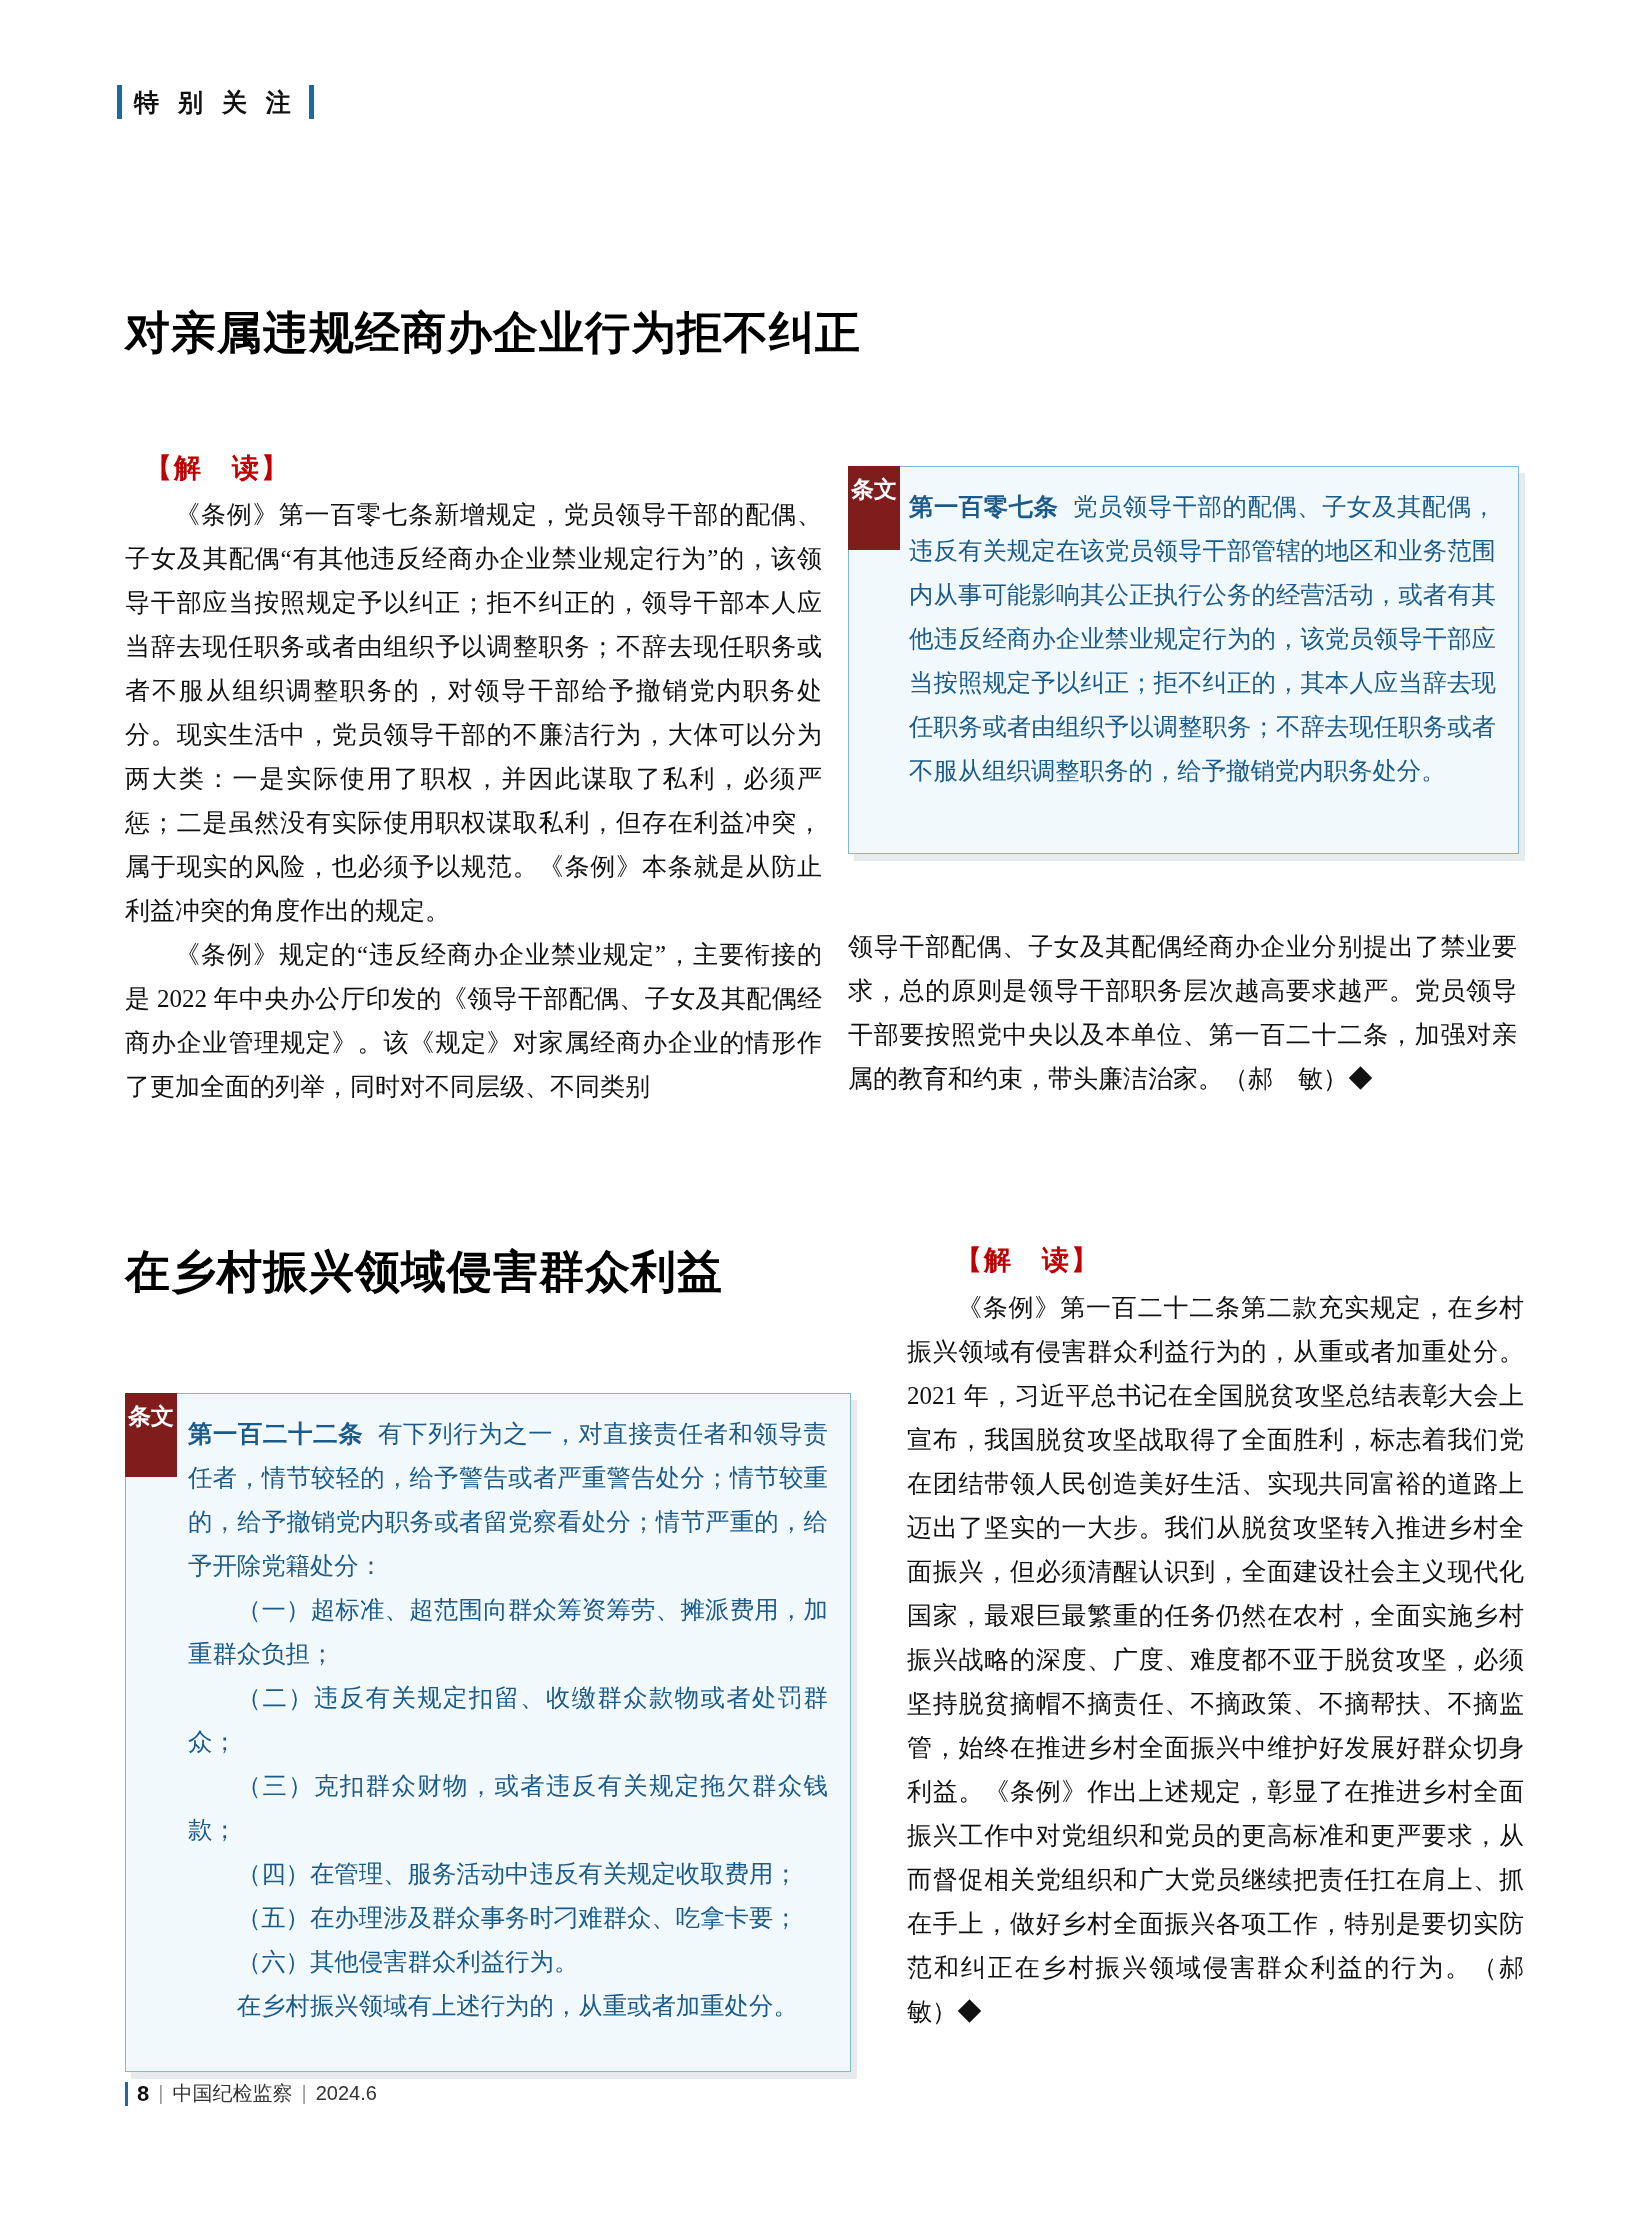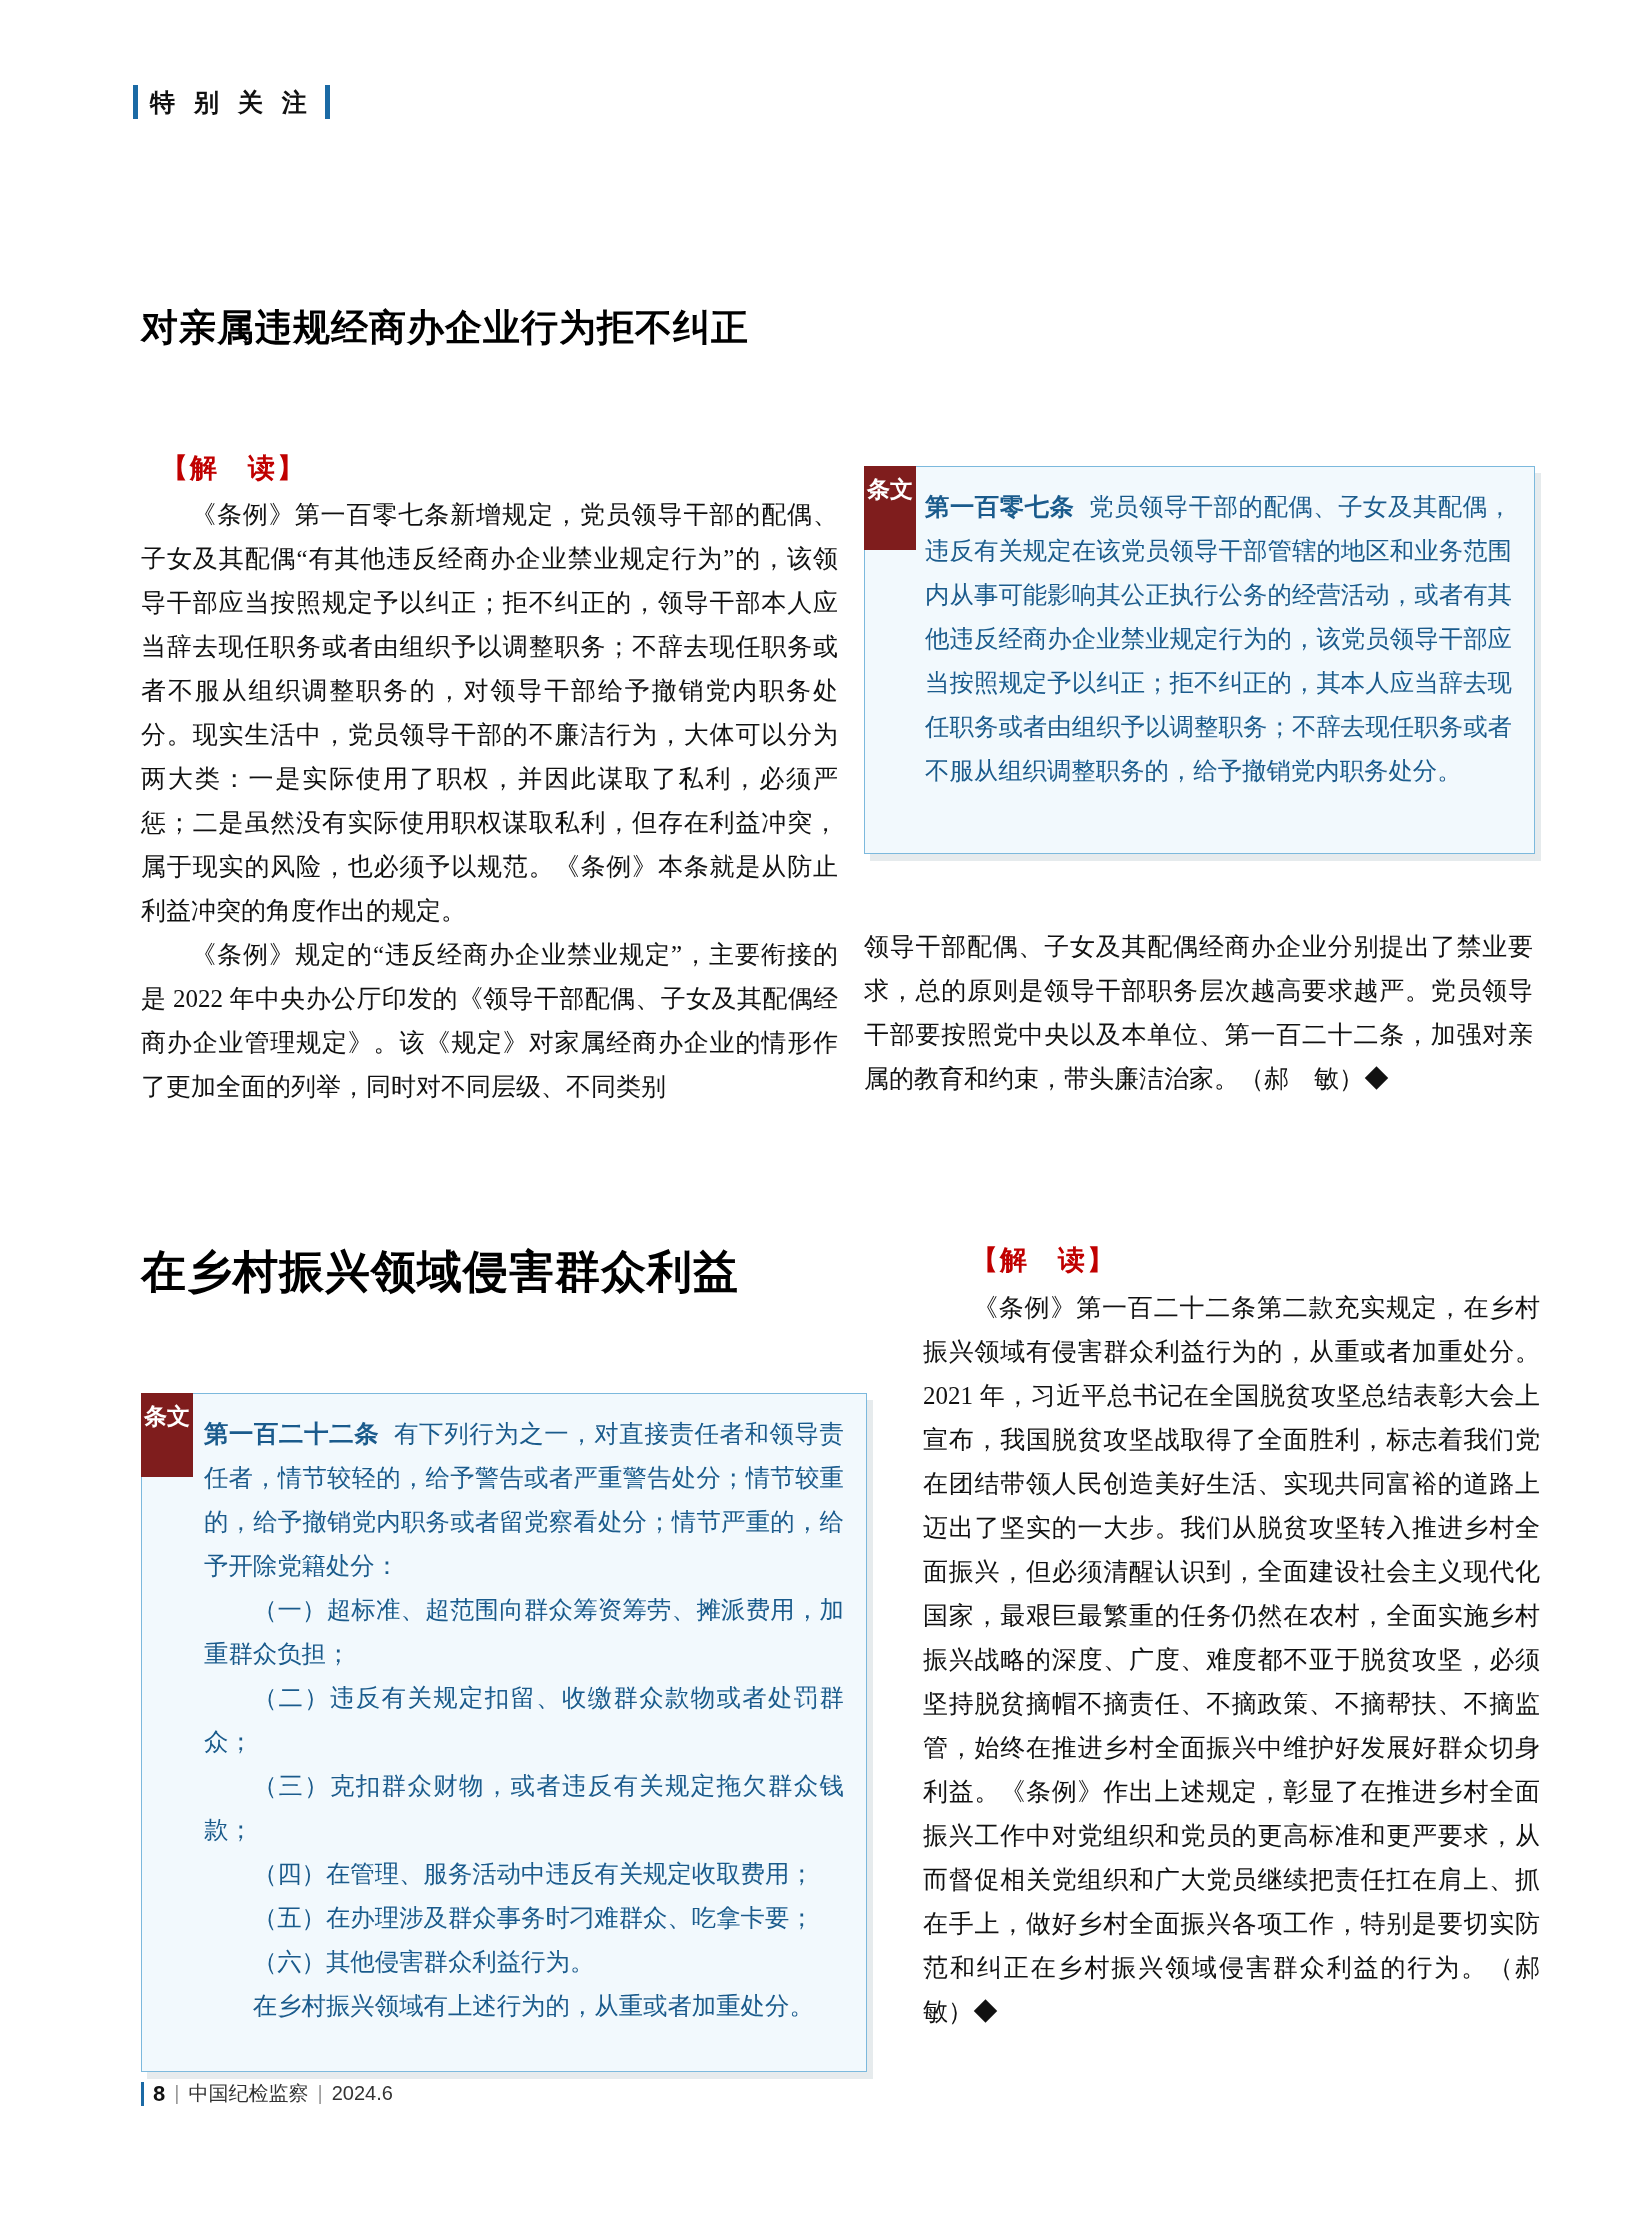--- a/index.html
+++ b/index.html
@@ -10,21 +10,21 @@
   body {
     width: 1646px;
     height: 2233px;
     position: relative;
     font-family: "Liberation Serif", serif;
     color: #000;
     overflow: hidden;
   }
   .page {
     position: absolute;
-    left: 16px; top: 0;
+    left: 0; top: 0;
     width: 1408px;
     height: 2233px;
   }
 
   
   .runhead {
     position: absolute;
     left: 117px;
     top: 85px;
     display: flex;
@@ -44,21 +44,21 @@
     color: #111;
   }
 
   
   .art1-title {
     position: absolute;
     left: 125px;
     top: 303px;
     font-family: "Liberation Sans", sans-serif;
     font-weight: bold;
-    font-size: 37px;
+    font-size: 45px;
     letter-spacing: 1px;
     color: #000;
     white-space: nowrap;
   }
 
   .jiedu-label {
     font-family: "Liberation Sans", sans-serif;
     font-weight: bold;
     font-size: 27px;
     color: #c00000;

